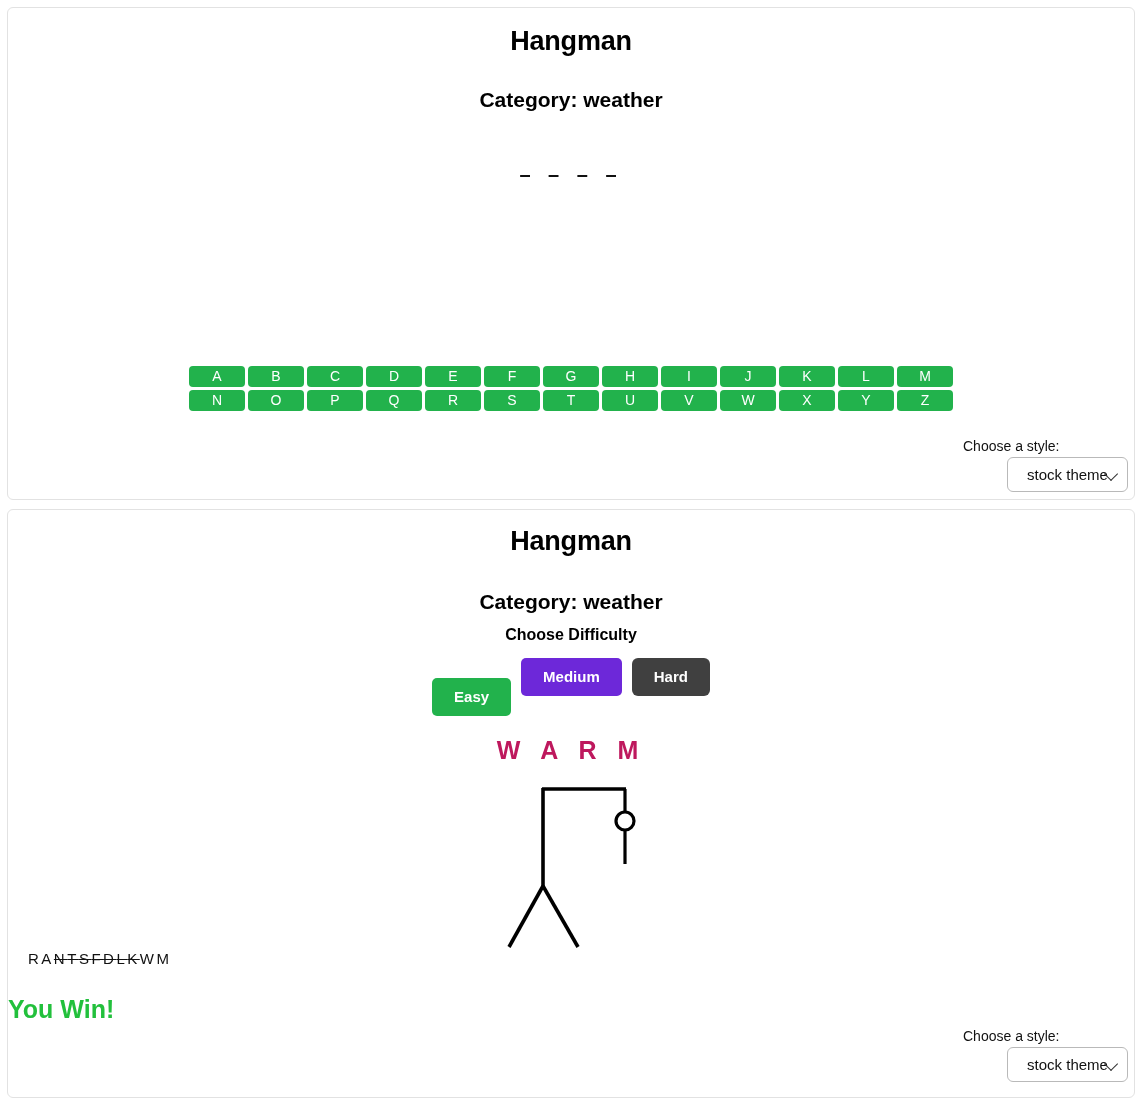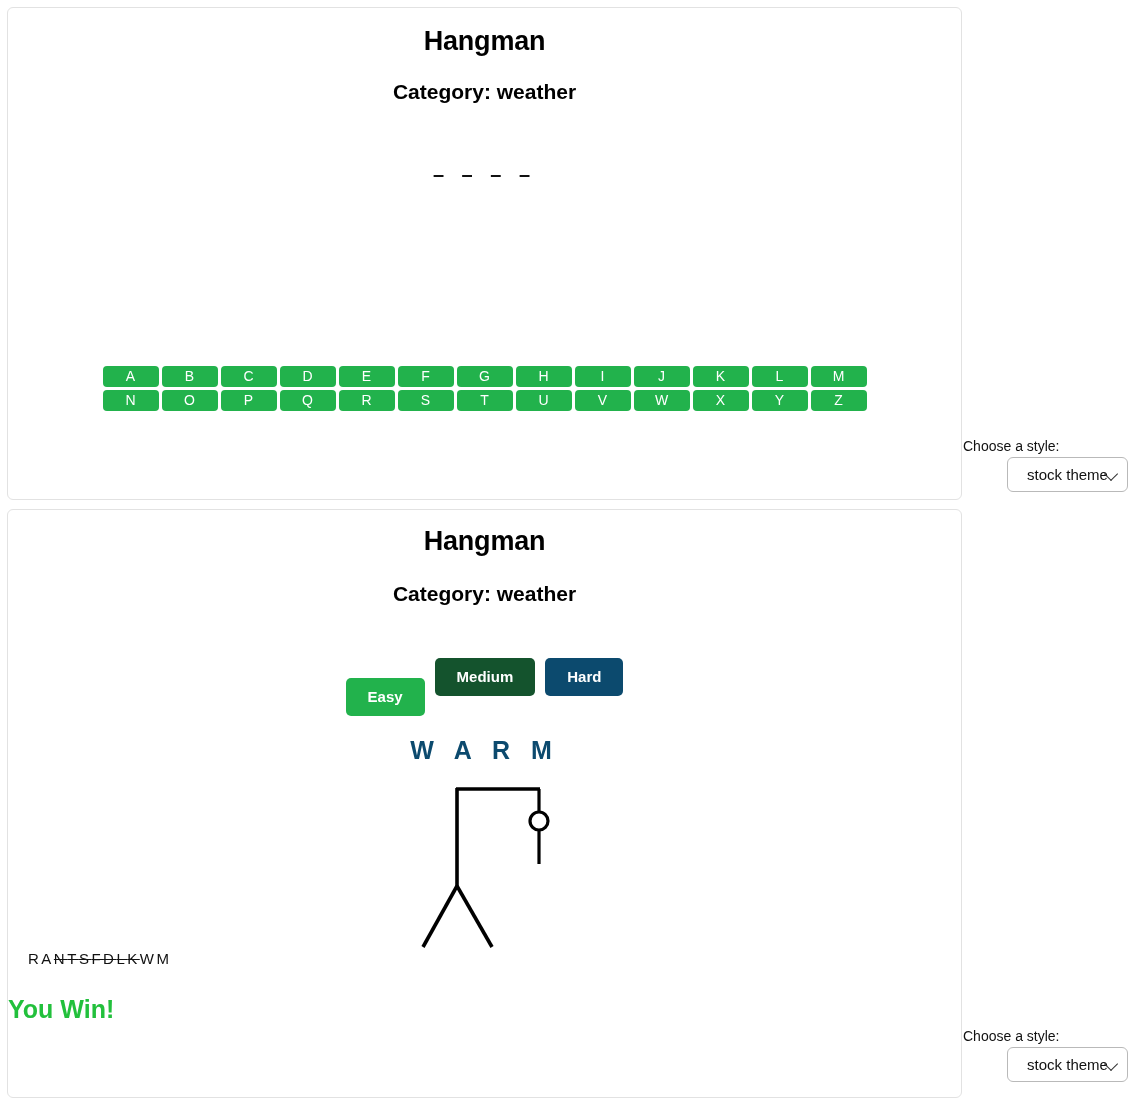--- a/index.html
+++ b/index.html
@@ -10,56 +10,56 @@
     color: #000000;
   }
   body {
     width: 1144px;
     height: 1105px;
     overflow: hidden;
   }
   .panel {
     position: absolute;
     left: 7px;
-    width: 955px;
+    width: 1128px;
     box-sizing: border-box;
     background: #ffffff;
     border: 1px solid #e2e2e2;
     border-radius: 6px;
   }
   #panel-top { top: 7px; height: 493px; }
   #panel-bottom { top: 509px; height: 589px; }
 
   .title {
     text-align: center;
     font-size: 27px;
     font-weight: bold;
     letter-spacing: -0.2px;
     margin: 0;
   }
   .category {
     text-align: center;
     font-size: 21px;
     font-weight: bold;
-    margin: 0;
+    margin: 8px;
   }
   .word-blanks {
     text-align: center;
     font-size: 20px;
     font-weight: bold;
     letter-spacing: 6px;
     color: #111;
     font-family: "Liberation Sans", sans-serif;
   }
   .word-reveal {
     text-align: center;
     font-size: 25px;
     font-weight: bold;
     letter-spacing: 7px;
-    color: #0c4a6e;
+    color: #be185d;
   }
 
   
   .keyboard {
     position: absolute;
     left: 0; right: 0;
     display: flex;
     flex-direction: column;
     align-items: center;
     gap: 3px;
@@ -221,25 +221,26 @@
     </div>
   </div>
 </div>
 
 <div class="panel" id="panel-bottom">
 
   <h1 class="title" style="position:absolute; top:16px; left:0; right:0;">Hangman</h1>
 
   <h2 class="category" style="position:absolute; top:72px; left:0; right:0;">Category:  weather</h2>
 
+  <div class="difficulty-label" style="position:absolute; top:116px; left:0; right:0;">Choose Difficulty</div>
 
   <div class="difficulty-row" id="difficulty-row" style="position:absolute; top:148px; left:0; right:0;">
       <button class="diff-btn" style="background: rgb(34, 178, 76); margin-top: 20px;">Easy</button>
-      <button class="diff-btn" style="background: #14532d;">Medium</button>
-      <button class="diff-btn" style="background: #0c4a6e;">Hard</button>
+      <button class="diff-btn" style="background: #6d28d9;">Medium</button>
+      <button class="diff-btn" style="background: #404040; border-radius: 6px;">Hard</button>
     </div>
 
   <div class="word-reveal" style="position:absolute; top:226px; left:0; right:0;">W A R M</div>
 
   <div style="position:absolute; top:272px; left:0; right:0;">
     <svg class="gallows" width="160" height="180" viewBox="0 0 160 180">
 
       <line x1="51" y1="7" x2="135" y2="7" stroke="#000" stroke-width="3.4"></line>
 
       <line x1="52" y1="6" x2="52" y2="106" stroke="#000" stroke-width="3.6"></line>

